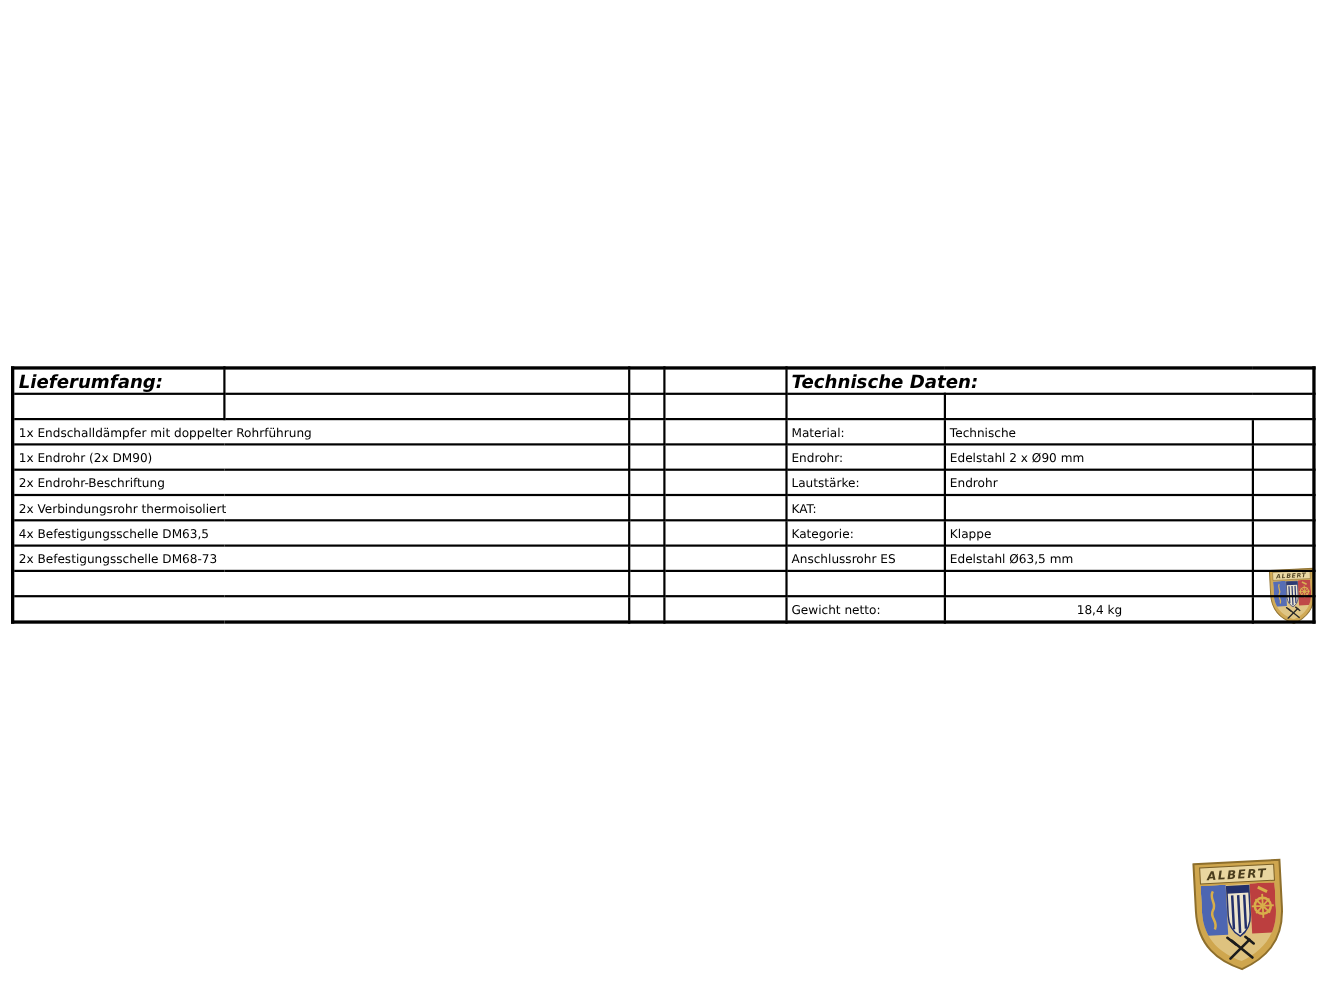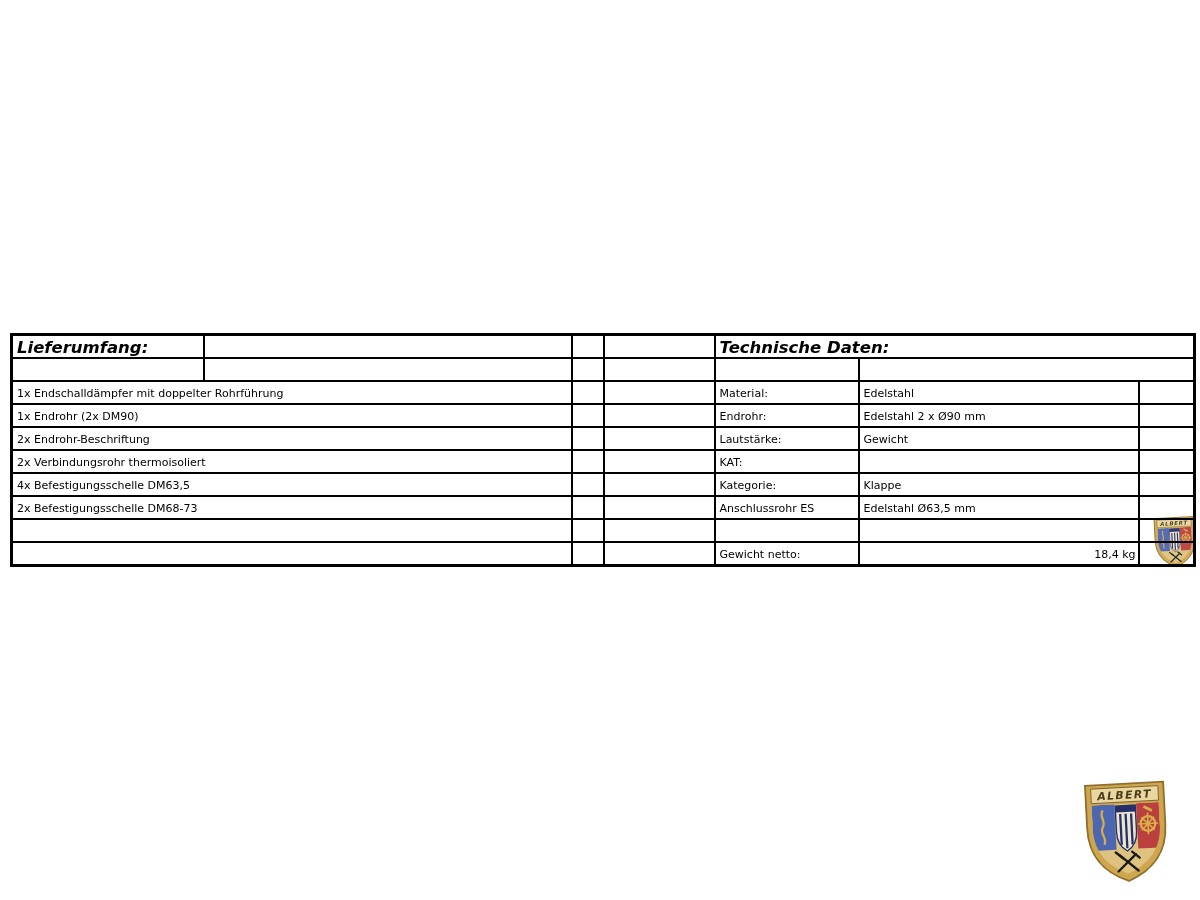--- a/index.html
+++ b/index.html
@@ -36,21 +36,21 @@
     overflow:hidden;
     vertical-align:middle;
     background:transparent;
   }
   table.spec td.hdr{
     font-weight:bold;
     font-style:italic;
     font-size:16.5px;
     margin-left:45px;
   }
-  table.spec td.center{text-align:right;margin-top:36px;}
+  table.spec td.center{text-align:center;margin-top:36px;}
 
   
   .crest{position:absolute;}
   .crest svg{width:100%;height:100%;display:block;}
   .crest-small{
     left:1152px;top:513px;
     width:46px;height:57px;
     transform:rotate(-3deg);
     z-index:1;            
     opacity:.95;
@@ -144,37 +144,37 @@
           <td></td>
           <td></td>
           <td colspan="2"></td>
         </tr>
 
         <tr>
           <td colspan="2">1x Endschalldämpfer mit doppelter Rohrführung</td>
           <td></td>
           <td></td>
           <td>Material:</td>
-          <td>Edelstahl</td>
+          <td>Technische</td>
           <td></td>
         </tr>
         <tr>
           <td colspan="2">1x Endrohr (2x DM90)</td>
           <td></td>
           <td></td>
           <td>Endrohr:</td>
           <td>Edelstahl 2 x Ø90 mm</td>
           <td></td>
         </tr>
         <tr>
           <td colspan="2">2x Endrohr-Beschriftung</td>
           <td></td>
           <td></td>
           <td>Lautstärke:</td>
-          <td>Gewicht</td>
+          <td>Endrohr</td>
           <td></td>
         </tr>
         <tr>
           <td colspan="2">2x Verbindungsrohr thermoisoliert</td>
           <td></td>
           <td></td>
           <td>KAT:</td>
           <td></td>
           <td></td>
         </tr>

